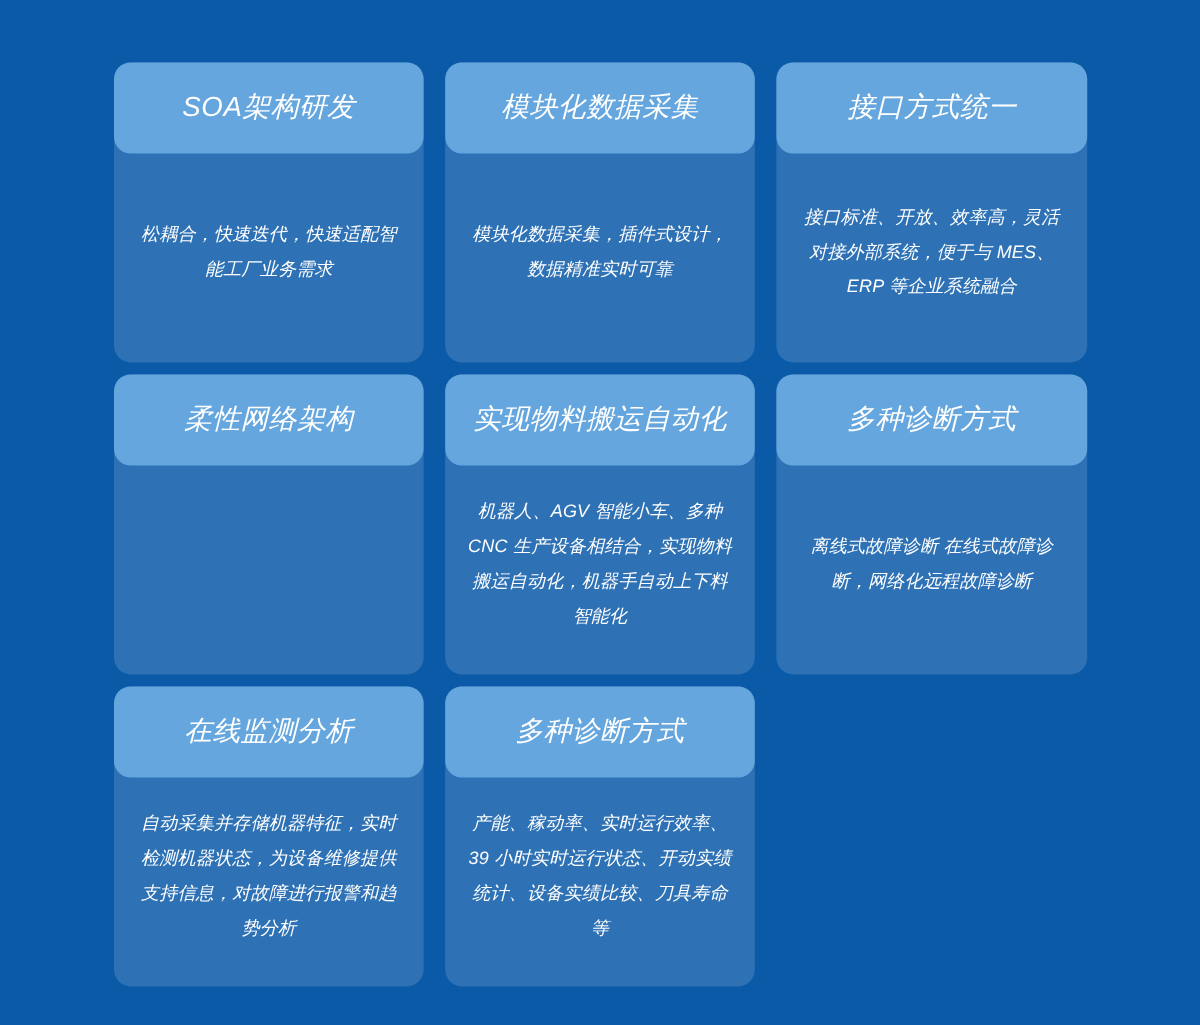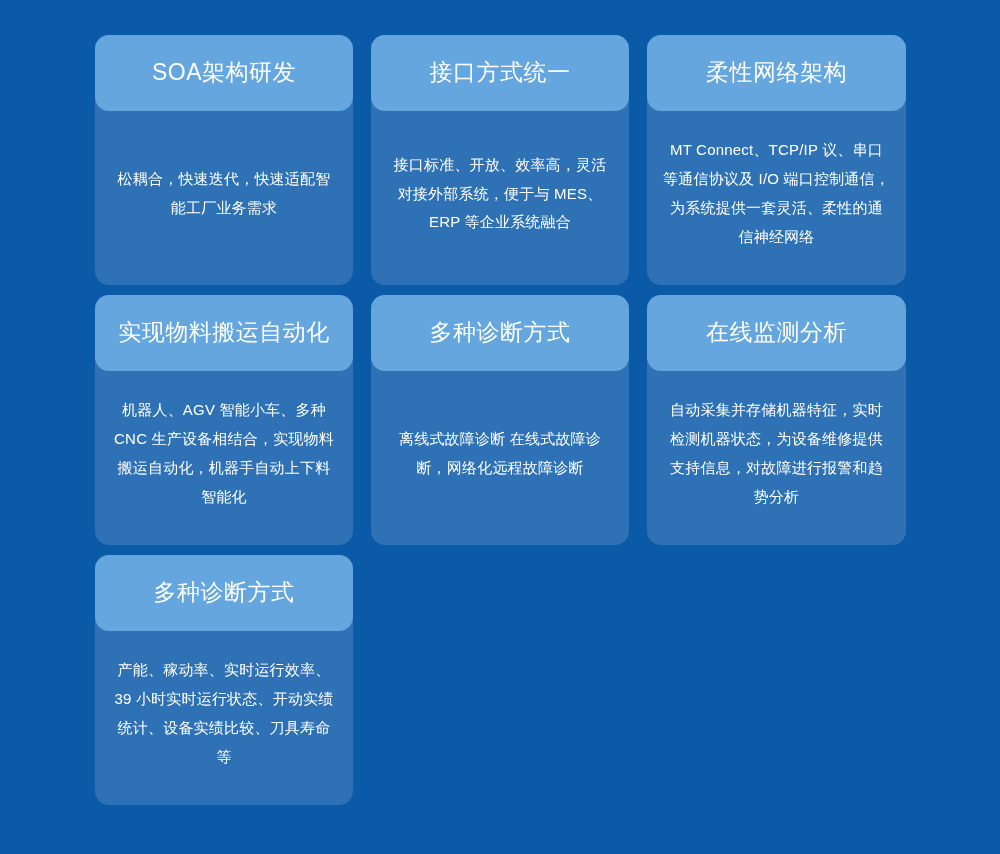--- a/index.html
+++ b/index.html
@@ -11,21 +11,22 @@
     height: 854px;
     background: #0a5aa8;
     font-family: "Liberation Sans", "DejaVu Sans", sans-serif;
     overflow: hidden;
   }
   #board {
     position: relative;
     width: 816px;
     height: 854px;
     box-sizing: border-box;
-    padding: 35px 93px 49px 95px;
+    padding: 52px 93px 49px 95px;
+    font-style: italic;
   }
   #grid {
     display: grid;
     grid-template-columns: 258px 258px 259px;
     grid-template-rows: 250px 250px 250px;
     column-gap: 18px;
     row-gap: 10px;
   }
   .card {
     position: relative;
@@ -97,39 +98,45 @@
     <div class="card">
       <div class="card-body-panel"></div>
       <div class="card-header">
         <div class="card-title">SOA架构研发</div>
       </div>
       <div class="card-body">
         <div class="card-desc">松耦合，快速迭代，快速适配智能工厂业务需求</div>
       </div>
     </div>
 
+    <div class="card">
+      <div class="card-body-panel"></div>
+      <div class="card-header">
+        <div class="card-title">模块化数据采集</div>
+      </div>
+      <div class="card-body">
+        <div class="card-desc">模块化数据采集，插件式设计，数据精准实时可靠</div>
+      </div>
+    </div>
 
     <div class="card">
       <div class="card-body-panel"></div>
       <div class="card-header">
         <div class="card-title">接口方式统一</div>
       </div>
       <div class="card-body">
         <div class="card-desc">接口标准、开放、效率高，灵活对接外部系统，便于与 MES、ERP 等企业系统融合</div>
       </div>
     </div>
 
 
     <div class="card">
       <div class="card-body-panel"></div>
       <div class="card-header">
         <div class="card-title">柔性网络架构</div>
-      </div>
-      <div class="card-body">
-        <div class="card-desc">MT Connect、TCP/IP 议、串口等通信协议及 I/O 端口控制通信，为系统提供一套灵活、柔性的通信神经网络</div>
       </div>
     </div>
 
     <div class="card">
       <div class="card-body-panel"></div>
       <div class="card-header">
         <div class="card-title">实现物料搬运自动化</div>
       </div>
       <div class="card-body">
         <div class="card-desc">机器人、AGV 智能小车、多种 CNC 生产设备相结合，实现物料搬运自动化，机器手自动上下料智能化</div>

